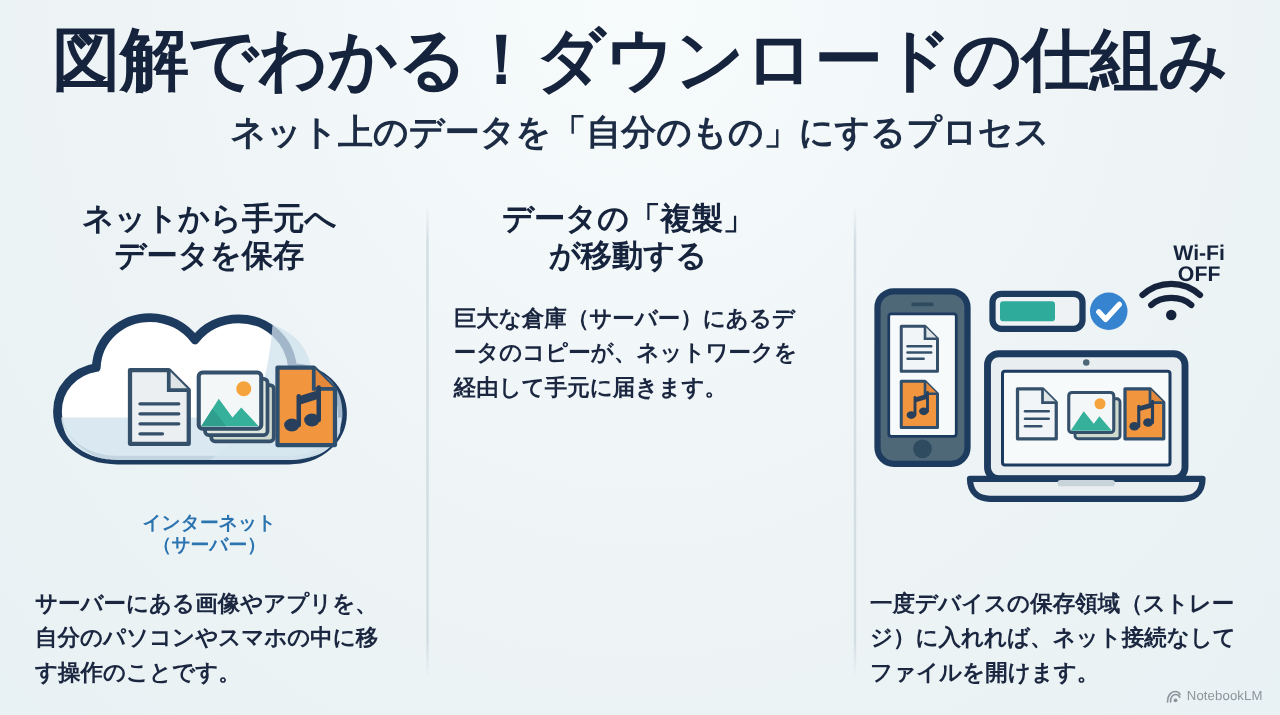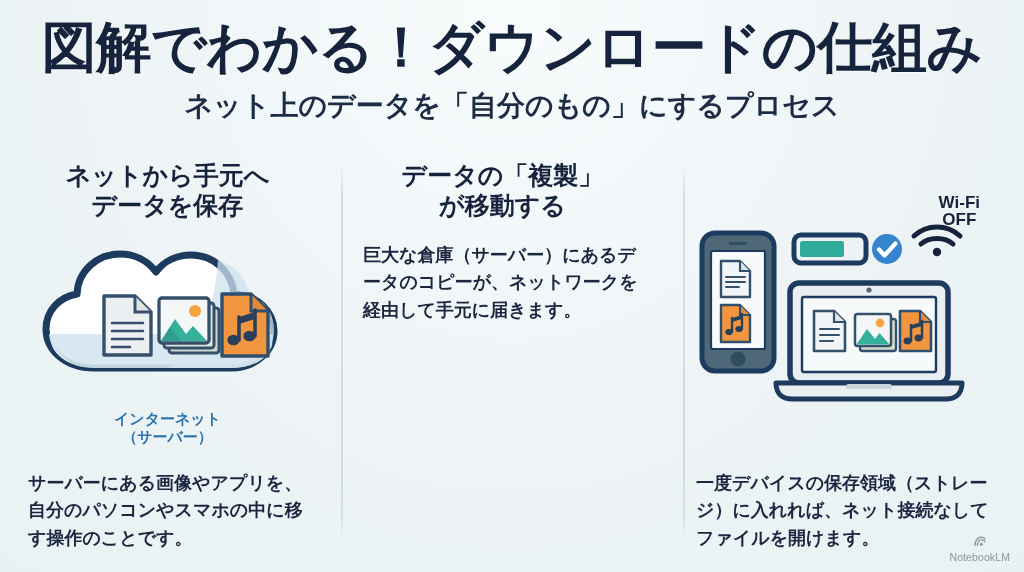--- a/index.html
+++ b/index.html
@@ -131,21 +131,20 @@
   .watermark {
     position: absolute;
     right: 14px;
     bottom: 9px;
     display: flex;
     align-items: center;
     gap: 4px;
     color: #8b959b;
     font-size: 10.5px;
     letter-spacing: 0.1px;
-    flex-direction: column;
   }
   .watermark svg { display: block; }
 
   svg { overflow: visible; }
 </style>
 </head>
 <body>
 
 <div class="poster">
 

